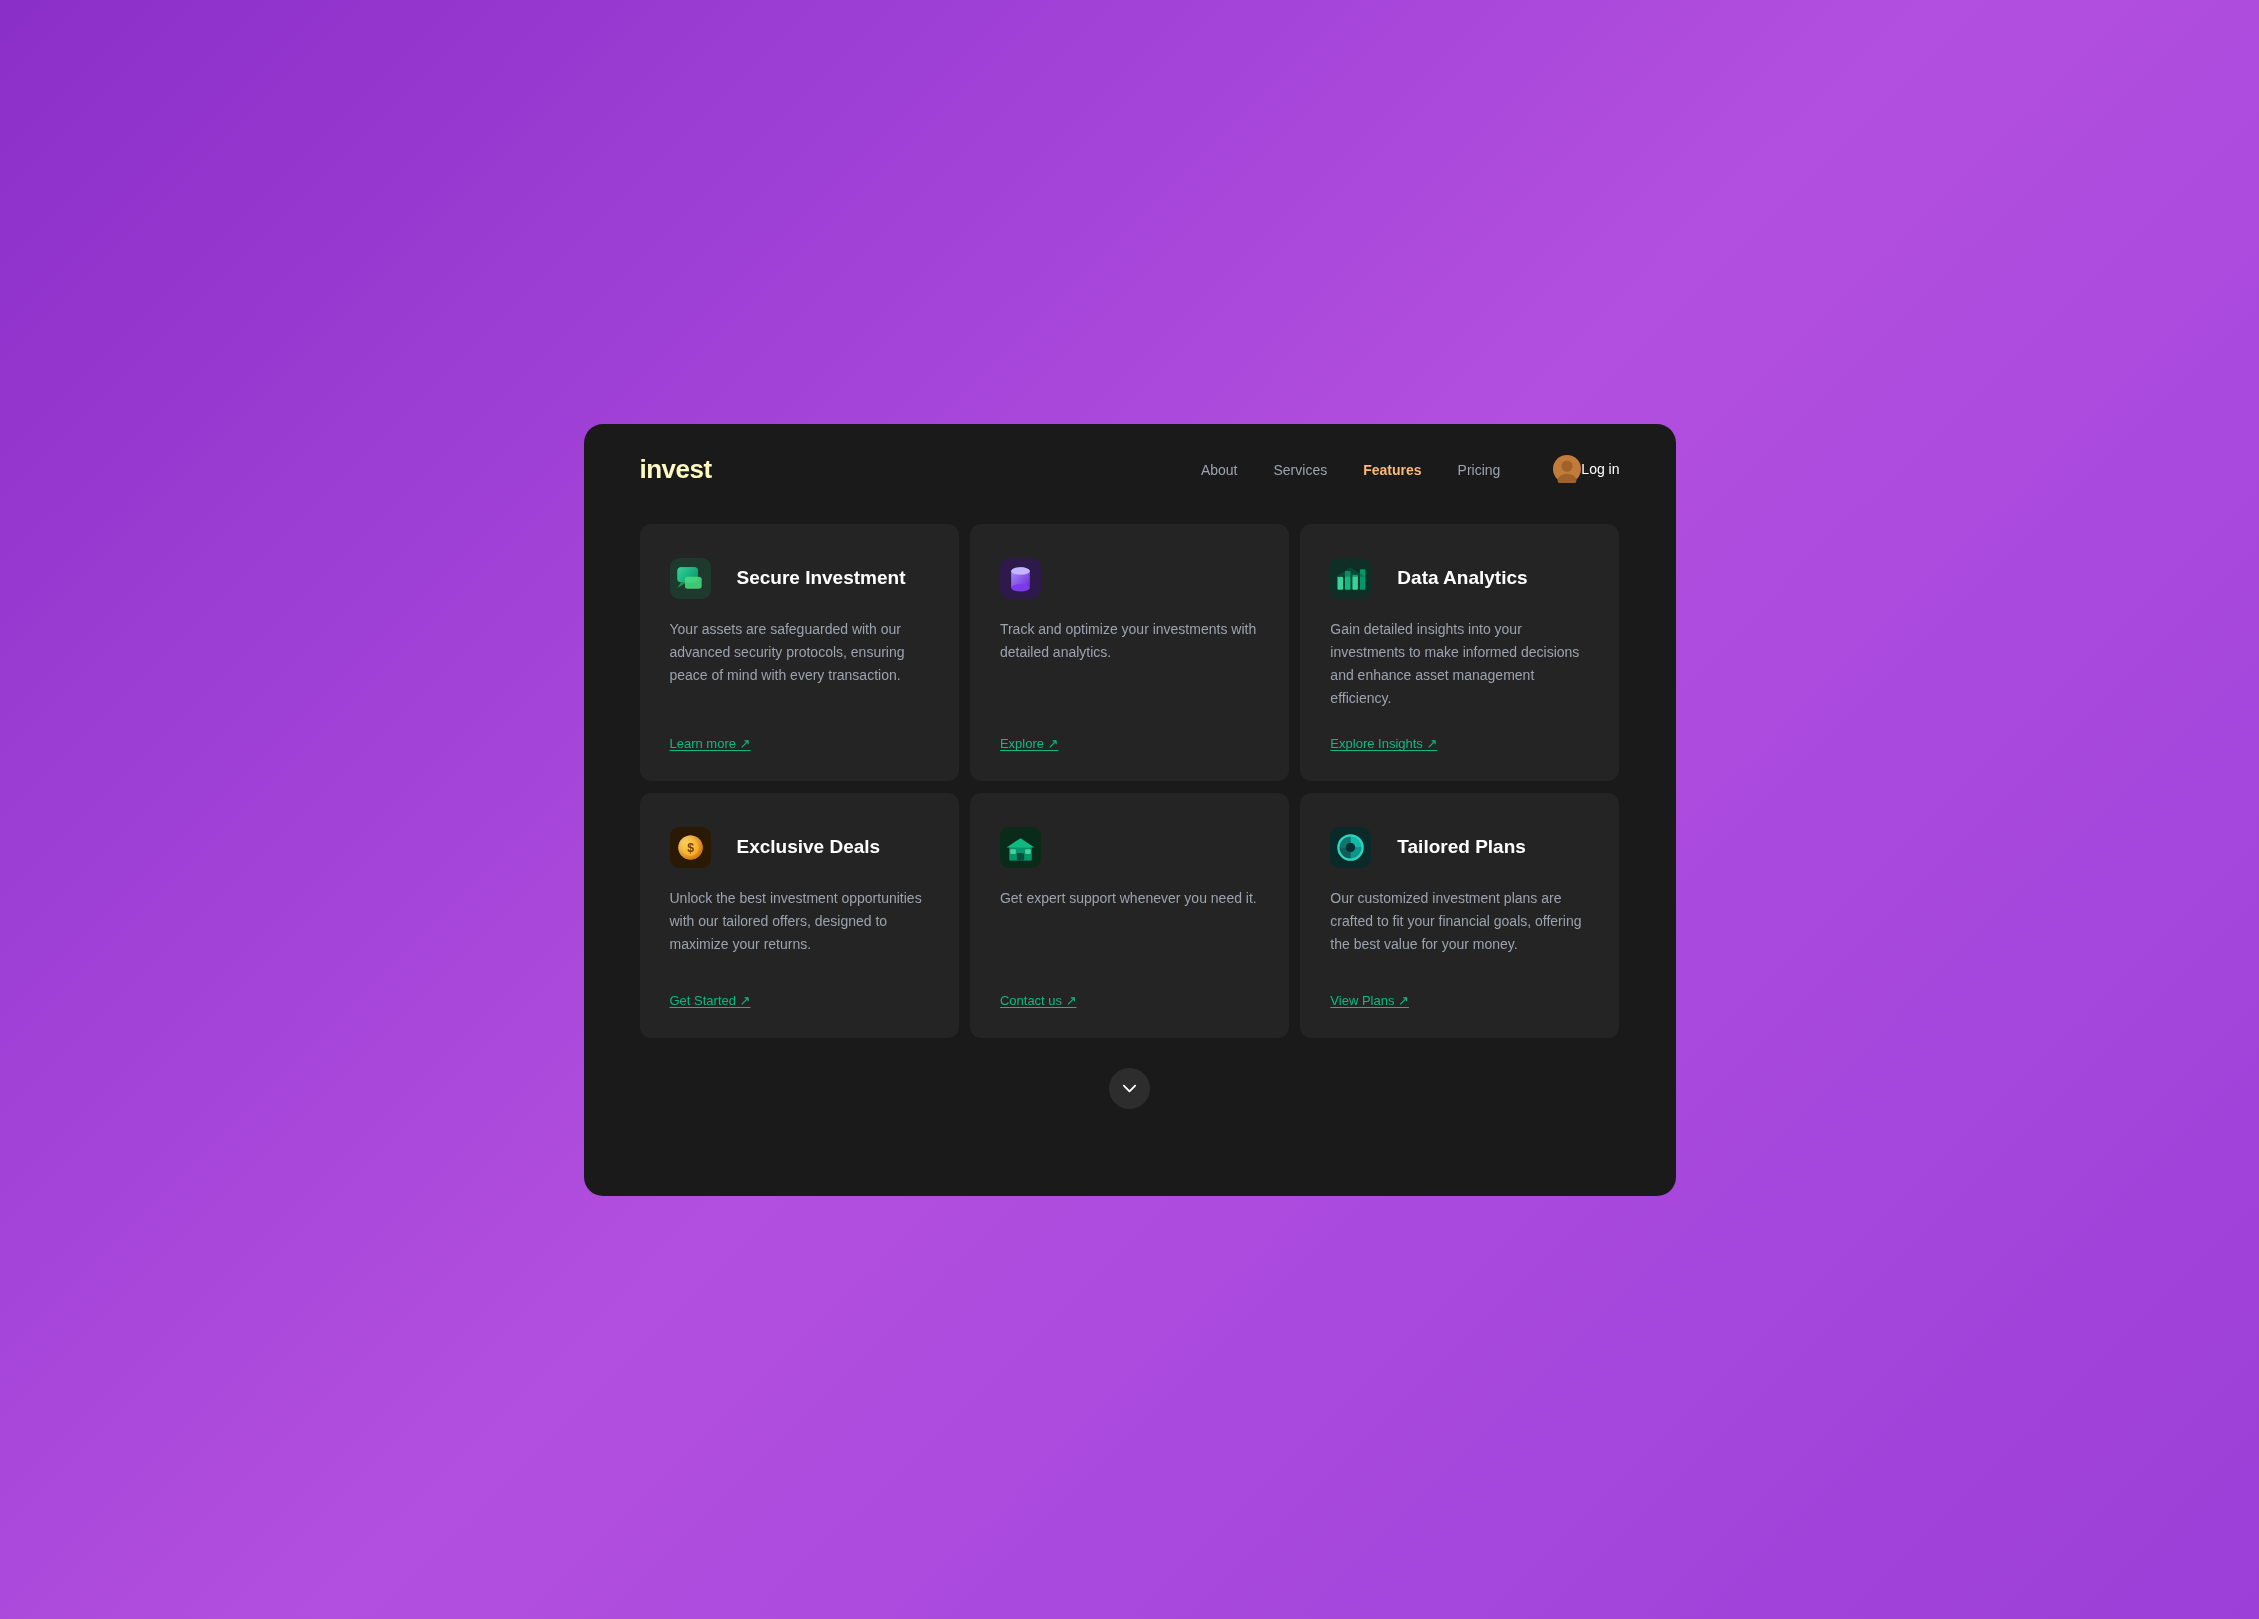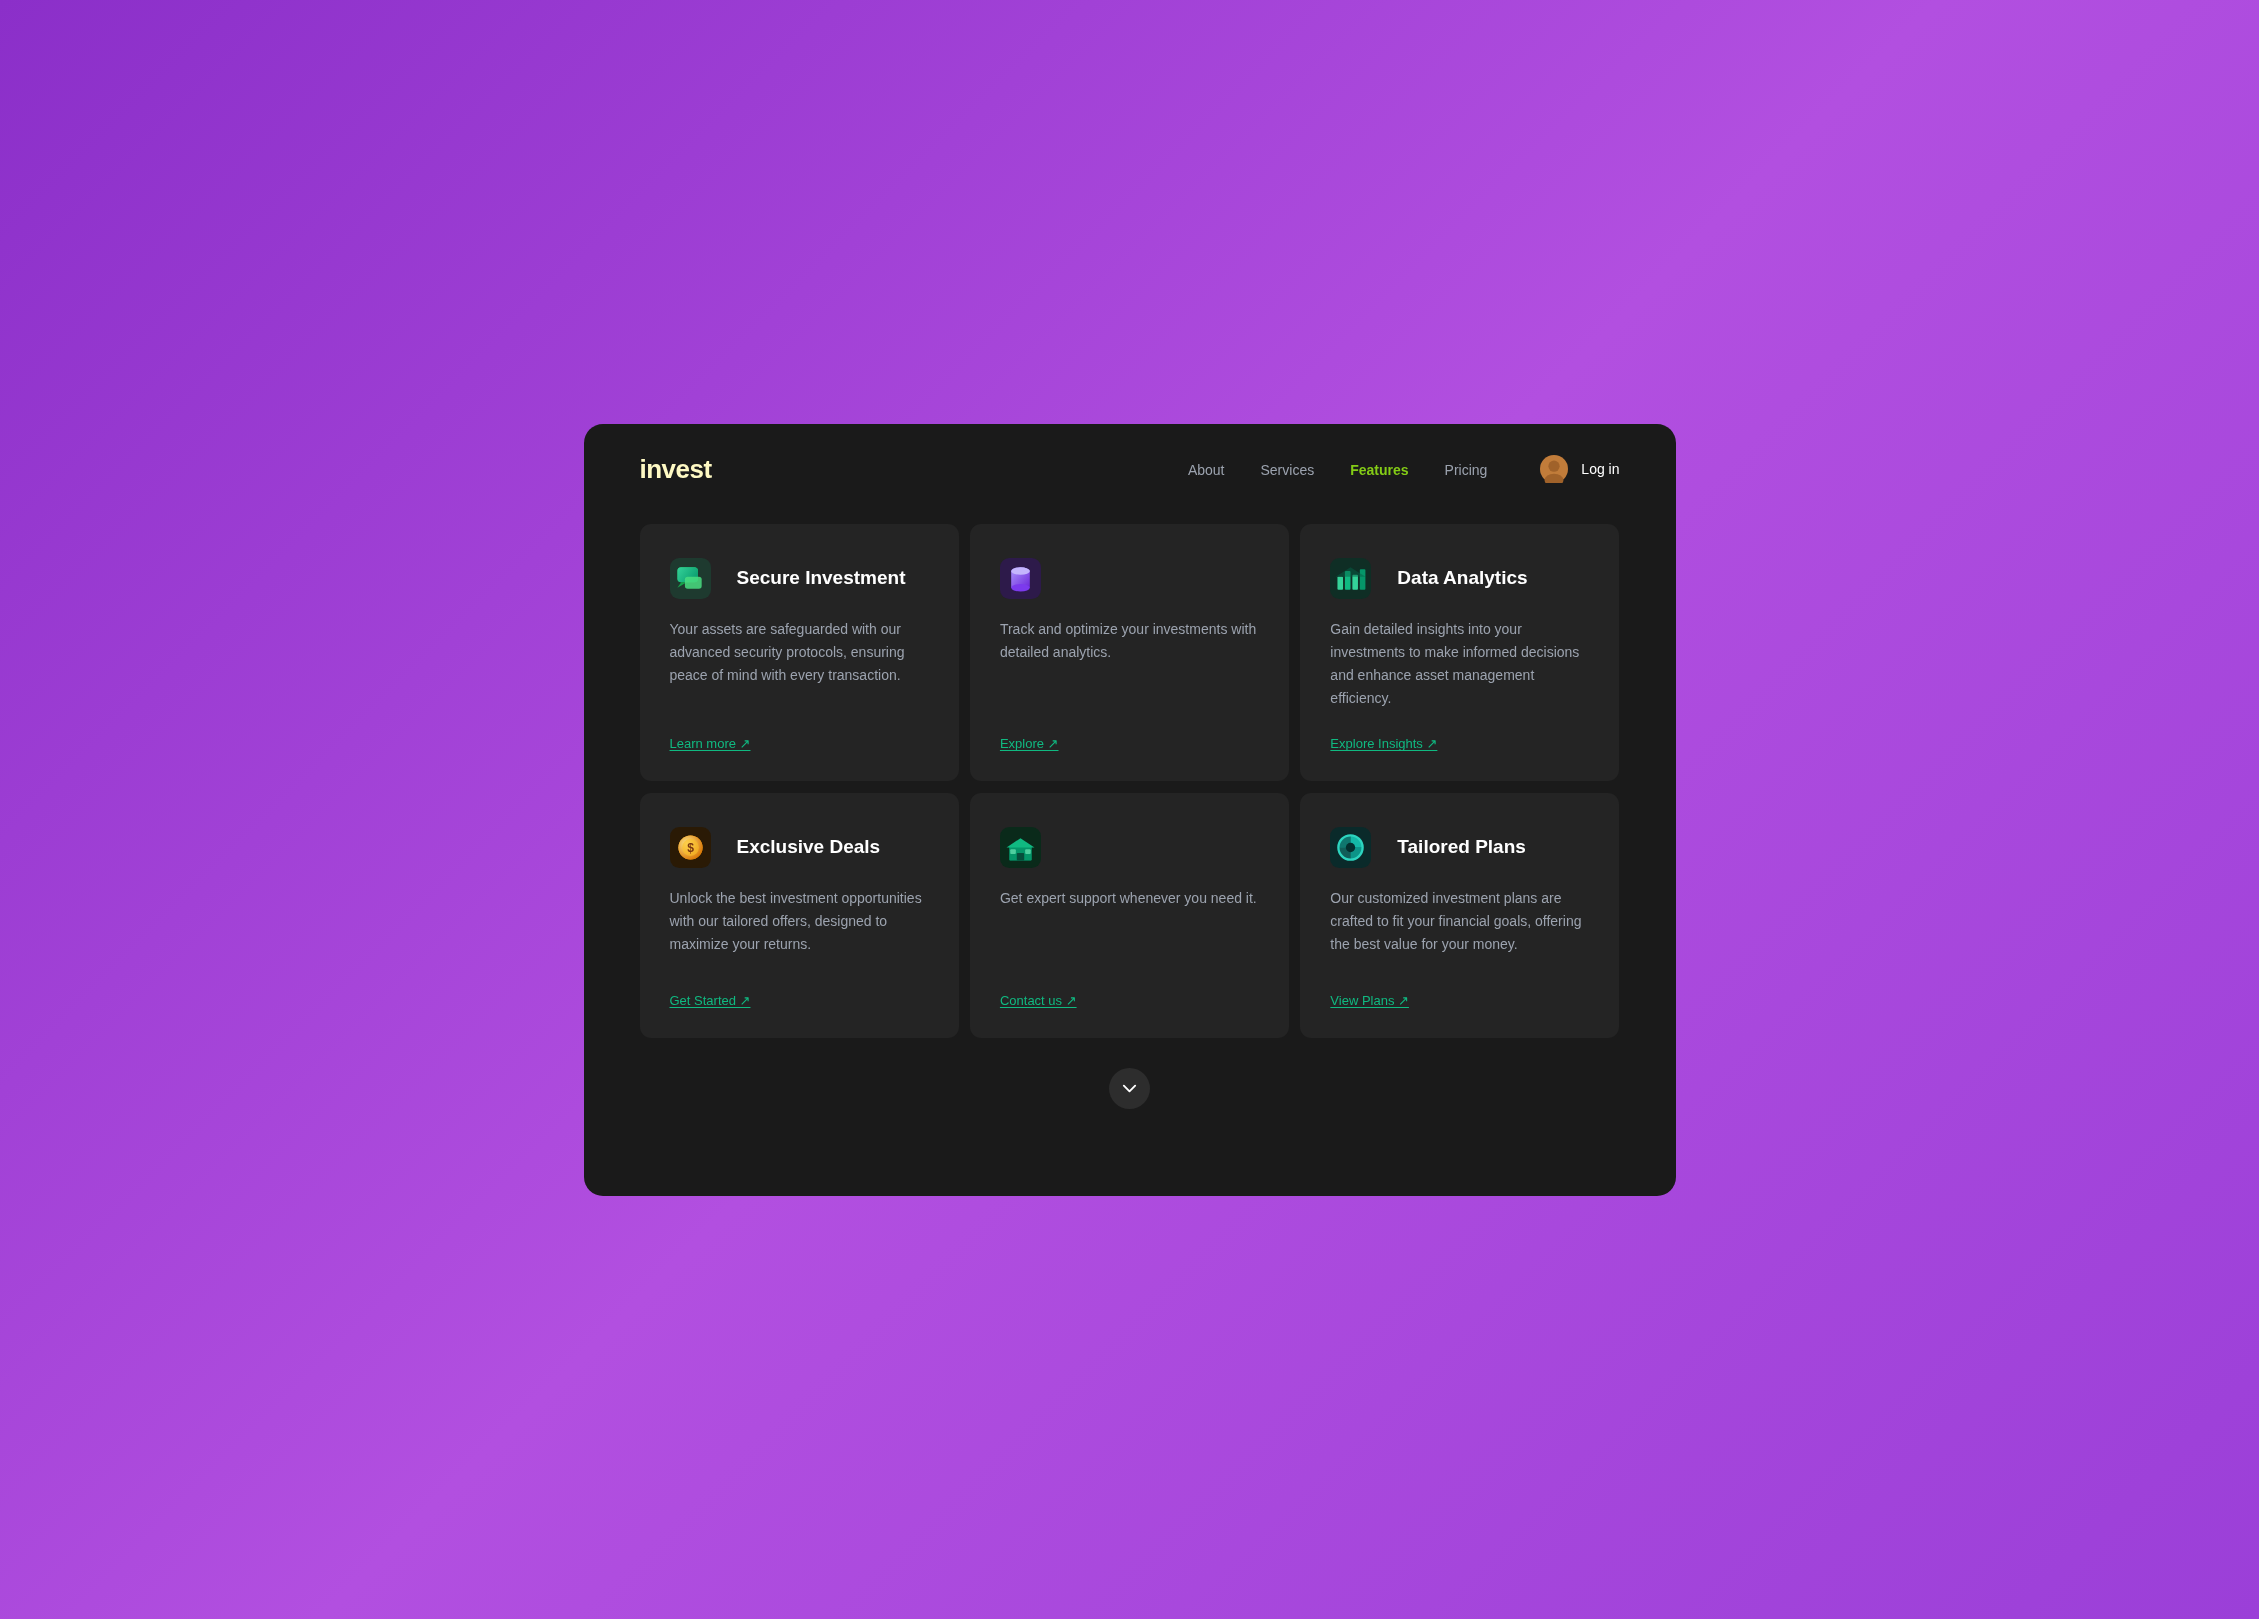--- a/index.html
+++ b/index.html
@@ -47,28 +47,28 @@
     }
 
     .nav-links li a {
       color: #9ca3af;
       text-decoration: none;
       font-size: 14px;
       font-weight: 400;
     }
 
     .nav-links li.active a {
-      color: #84cc16;
+      color: #fdba74;
       font-weight: 600;
     }
 
     .nav-login {
       display: flex;
       align-items: center;
-      gap: 13px;
+      gap: 0;
       margin-left: 53px;
       cursor: pointer;
     }
 
     .avatar-icon {
       width: 28px;
       height: 28px;
     }
 
     .login-text {

